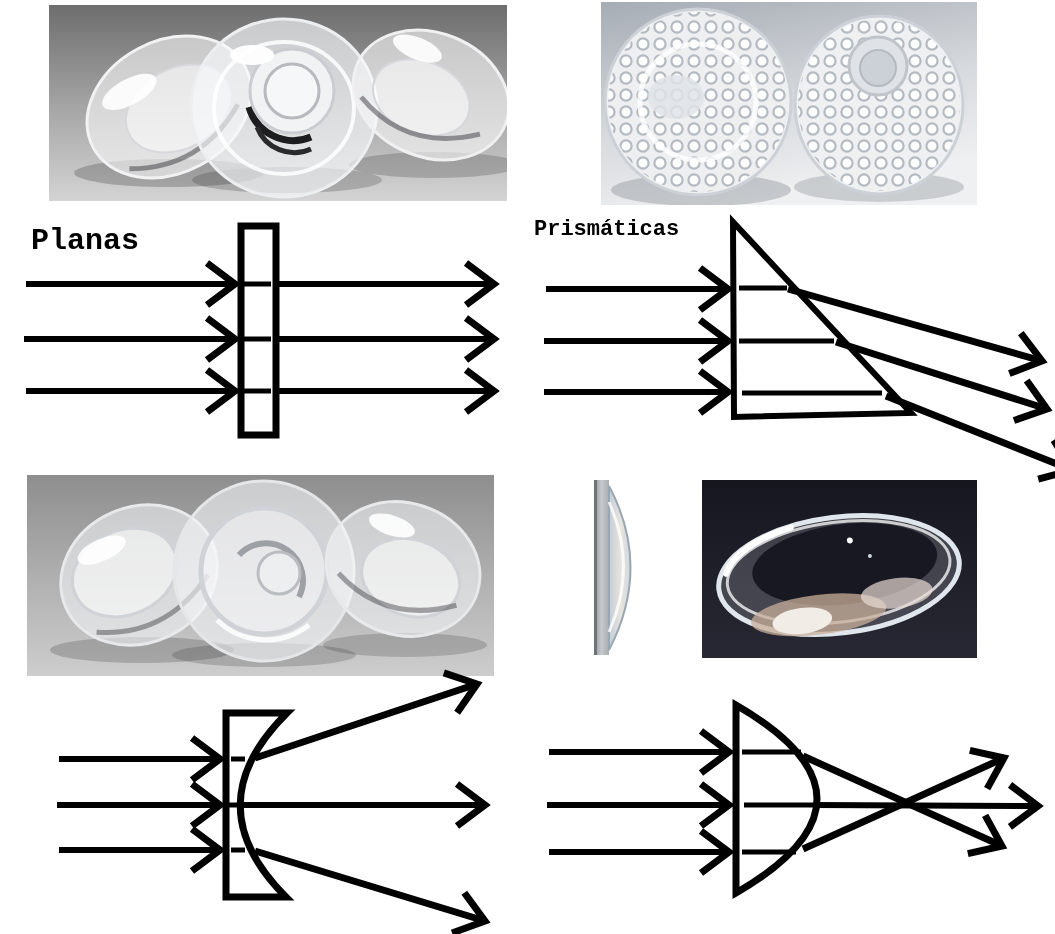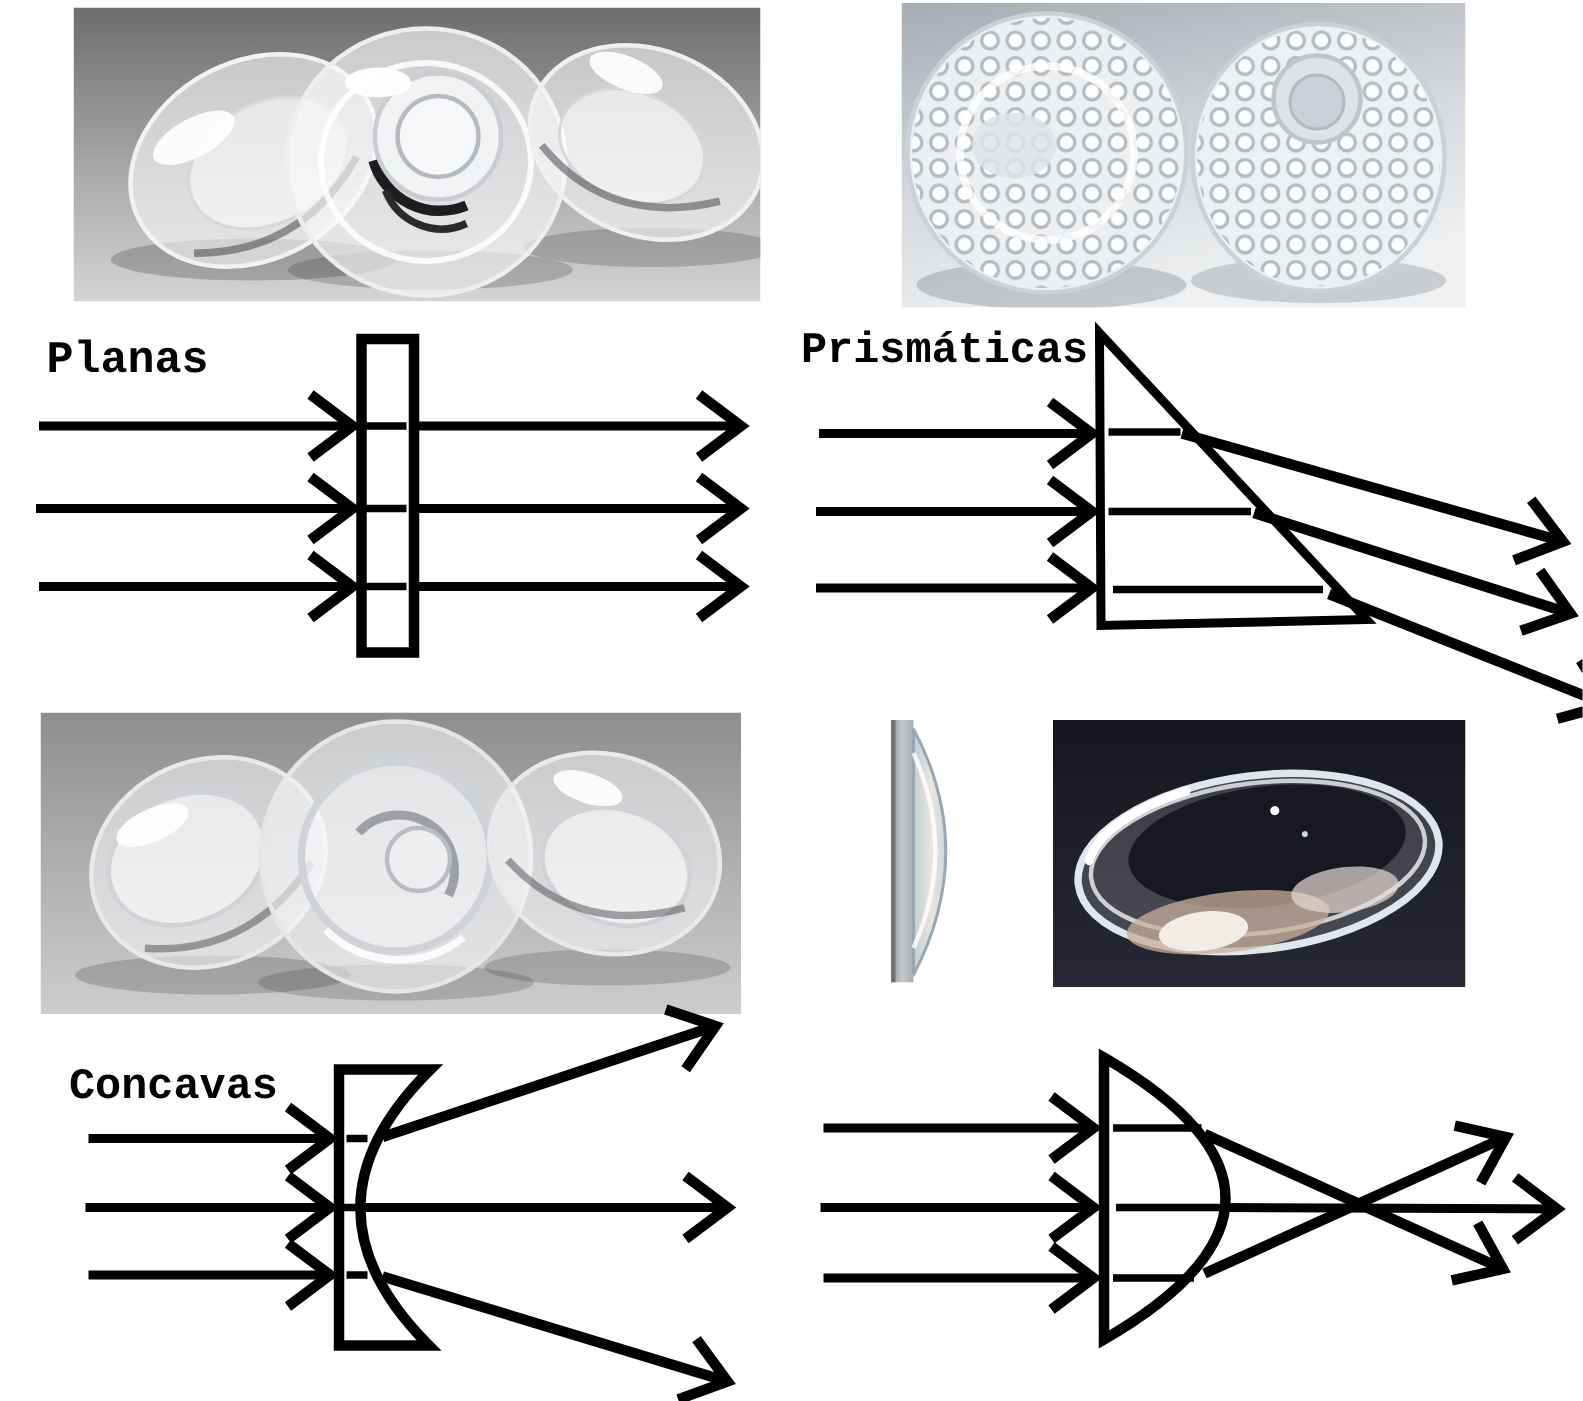--- a/index.html
+++ b/index.html
@@ -9,21 +9,21 @@
     background:#ffffff;
     font-family:Liberation Mono, monospace;
     overflow:hidden;
     margin-left:24px;
   }
   .photo{position:absolute;display:block;}
   .lens-label{
     position:absolute;
     font-weight:bold;
     color:#000;
-    font-size:29px;
+    font-size:22px;
     line-height:1;
     letter-spacing:0px;
     white-space:nowrap;
   }
   #label-planas{left:7px;top:226px;font-size:30px;}
   #label-prismaticas{left:510px;top:219px;}
   #label-concavas{left:22px;top:710px;}
   #label-convexas{left:528px;top:695px;}
   #rays{position:absolute;left:0;top:0;}
 </style>
@@ -164,21 +164,20 @@
       <ellipse cx="95" cy="136" rx="30" ry="13" fill="#f2ece6"></ellipse>
       <ellipse cx="192" cy="120" rx="36" ry="15" fill="rgba(232,220,212,0.7)"></ellipse>
       <path d="M25,80 A115,52 0 0 1 95,42" stroke="#ffffff" stroke-width="6" fill="none" stroke-linecap="round"></path>
       <circle cx="152" cy="62" r="3" fill="#ffffff"></circle>
       <circle cx="170" cy="80" r="2" fill="#cfd6dd"></circle>
     </g>
   </svg>
 
   <div class="lens-label" id="label-planas">Planas</div>
   <div class="lens-label" id="label-prismaticas">Prismáticas</div>
-  <div class="lens-label" id="label-concavas">Concavas</div>
 
   <svg id="rays" width="1055" height="934" viewBox="0 0 1055 934">
     <defs>
       <marker id="ah" markerUnits="userSpaceOnUse" markerWidth="72" markerHeight="60" viewBox="-36 -30 72 60" refX="0" refY="0" orient="auto">
         <path d="M-28,-21 L0,0 L-28,21" fill="none" stroke="#000000" stroke-width="7"></path>
       </marker>
     </defs>
 
     <g stroke="#000000" fill="none">
       <rect x="217" y="226" width="35" height="209" fill="#ffffff" stroke-width="7"></rect>

